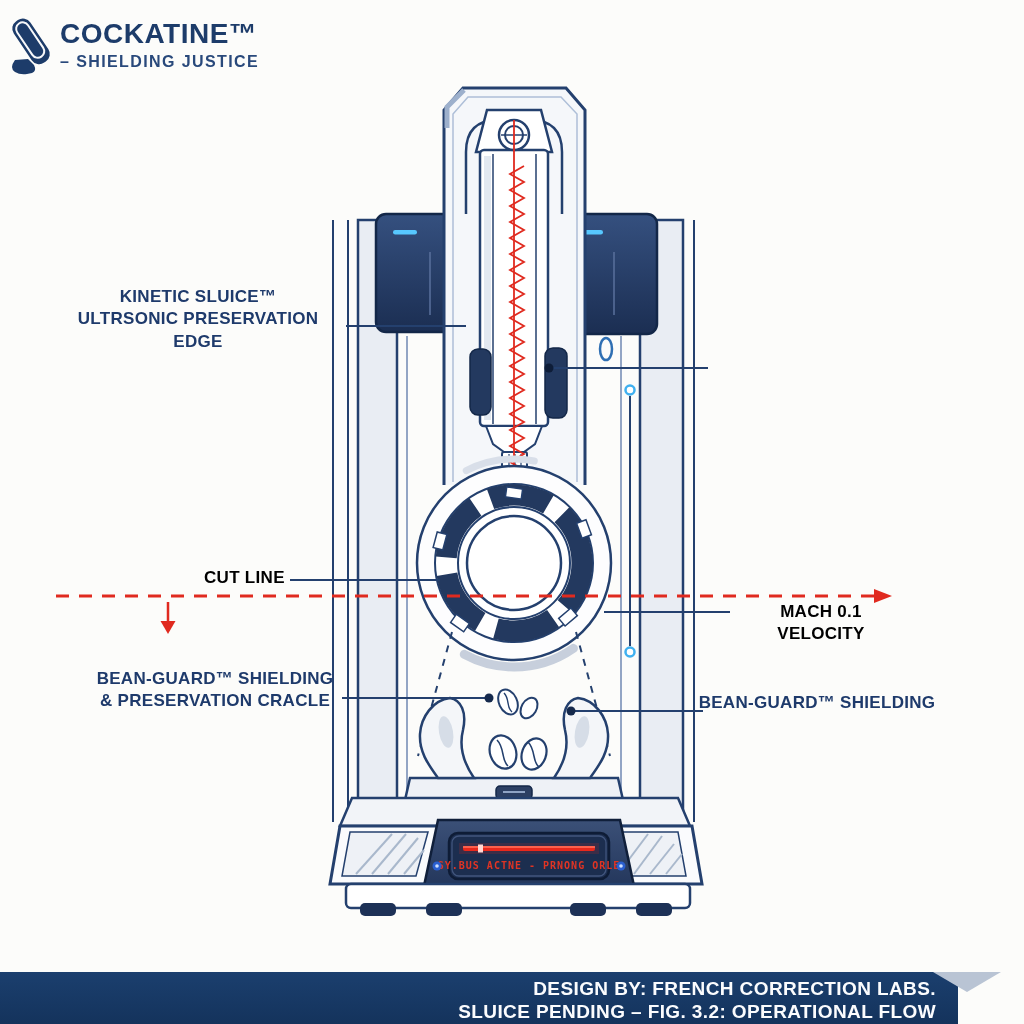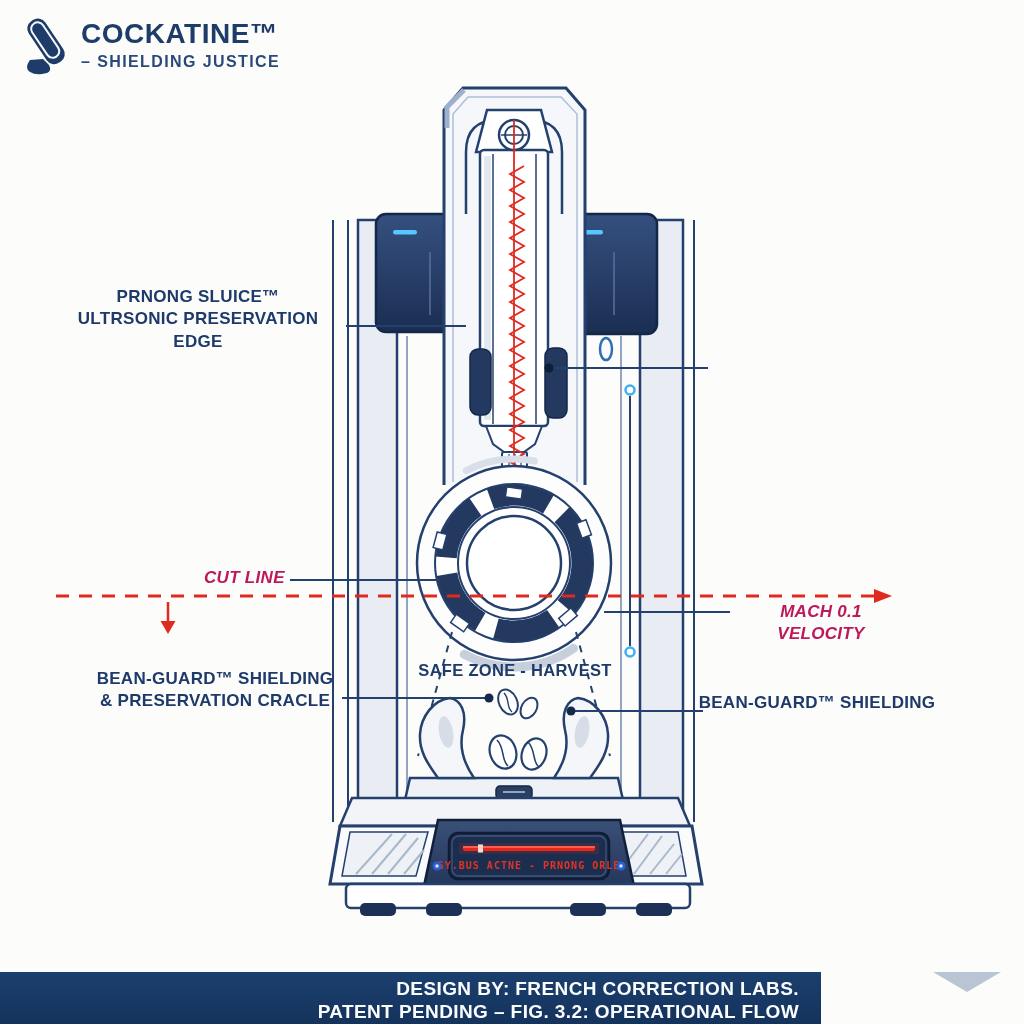--- a/index.html
+++ b/index.html
@@ -4,37 +4,37 @@
 <style>
   html,body{margin:0;padding:0;background:#e8e8e8;}
   .canvas{
     position:relative;width:1024px;height:1024px;margin:0 auto;
     background:#fcfcfa;overflow:hidden;
     font-family:"Liberation Sans",sans-serif;
   }
   svg{display:block}
   .machine-svg{position:absolute;left:0;top:0;}
   
-  .logo{position:absolute;left:23px;top:14px;display:flex;align-items:flex-start;gap:8px;}
+  .logo{position:absolute;left:8px;top:14px;display:flex;align-items:flex-start;gap:2px;}
   .logo-text{padding-top:6px;}
   .logo-title{font-size:28px;font-weight:800;color:#1d3c6a;letter-spacing:.5px;line-height:1;}
   .logo-tagline{font-size:16px;font-weight:700;color:#29497b;letter-spacing:1.4px;margin-top:5px;}
   
   .callout{position:absolute;font-size:17px;font-weight:700;color:#1e3a6b;
     letter-spacing:.3px;line-height:1.32;text-align:center;}
-  .callout.red{color:#be185d;font-style:italic;}
+  .callout.red{color:#000000;}
   .co-kinetic{left:58px;top:286px;width:280px;}
   .co-auto{left:708px;top:356px;width:218px;}
   .co-cutline{left:204px;top:567px;width:90px;text-align:left;}
   .co-mach{left:736px;top:601px;width:170px;text-align:center;}
   .co-bgl{left:90px;top:668px;width:250px;}
   .co-safe{left:416px;top:660px;width:198px;font-size:16.5px;}
   .co-bgr{left:686px;top:692px;width:262px;}
   
-  .footer{position:absolute;left:0;top:972px;width:821px;height:52px;
+  .footer{position:absolute;left:0;top:972px;width:958px;height:52px;
     background:linear-gradient(#1b3f6e,#14335c);}
   .footer-notch{position:absolute;left:933px;top:972px;width:0;height:0;
     border-left:34px solid transparent;border-right:34px solid transparent;
     border-top:20px solid #b9c4d4;}
   .footer-text{position:absolute;right:22px;top:5px;text-align:right;color:#fbfcfe;
     font-size:19px;font-weight:700;letter-spacing:.4px;line-height:1.22;}
 </style>
 </head>
 <body>
 
@@ -220,41 +220,40 @@
       </g>
       <path d="M7,46 q-6,8 0,12 q5,3 12,2 l5,-1 q5,-2 2,-8 l-6,-6 Z" fill="#1d3c6a"></path>
     </svg>
     <div class="logo-text">
       <div class="logo-title">COCKATINE™</div>
       <div class="logo-tagline">– SHIELDING JUSTICE</div>
     </div>
   </div>
 
   <div class="callout co-kinetic">
-    <div>PRNONG SLUICE™</div>
+    <div>KINETIC SLUICE™</div>
     <div>ULTRSONIC PRESERVATION EDGE</div>
   </div>
 
 
   <div class="callout red co-cutline">CUT LINE</div>
 
   <div class="callout red co-mach">MACH 0.1 VELOCITY</div>
 
   <div class="callout co-bgl">
     <div>BEAN-GUARD™ SHIELDING</div>
     <div>&amp; PRESERVATION CRACLE</div>
   </div>
 
-  <div class="callout co-safe">SAFE ZONE - HARVEST</div>
 
   <div class="callout co-bgr">
     <div>BEAN-GUARD™ SHIELDING</div>
   </div>
 
   <div class="footer">
     <div class="footer-text">
       <div>DESIGN BY: FRENCH CORRECTION LABS.</div>
-      <div>PATENT PENDING – FIG. 3.2: OPERATIONAL FLOW</div>
+      <div>SLUICE PENDING – FIG. 3.2: OPERATIONAL FLOW</div>
     </div>
   </div>
   <div class="footer-notch"></div>
 
 </div>
 
 </body></html>

